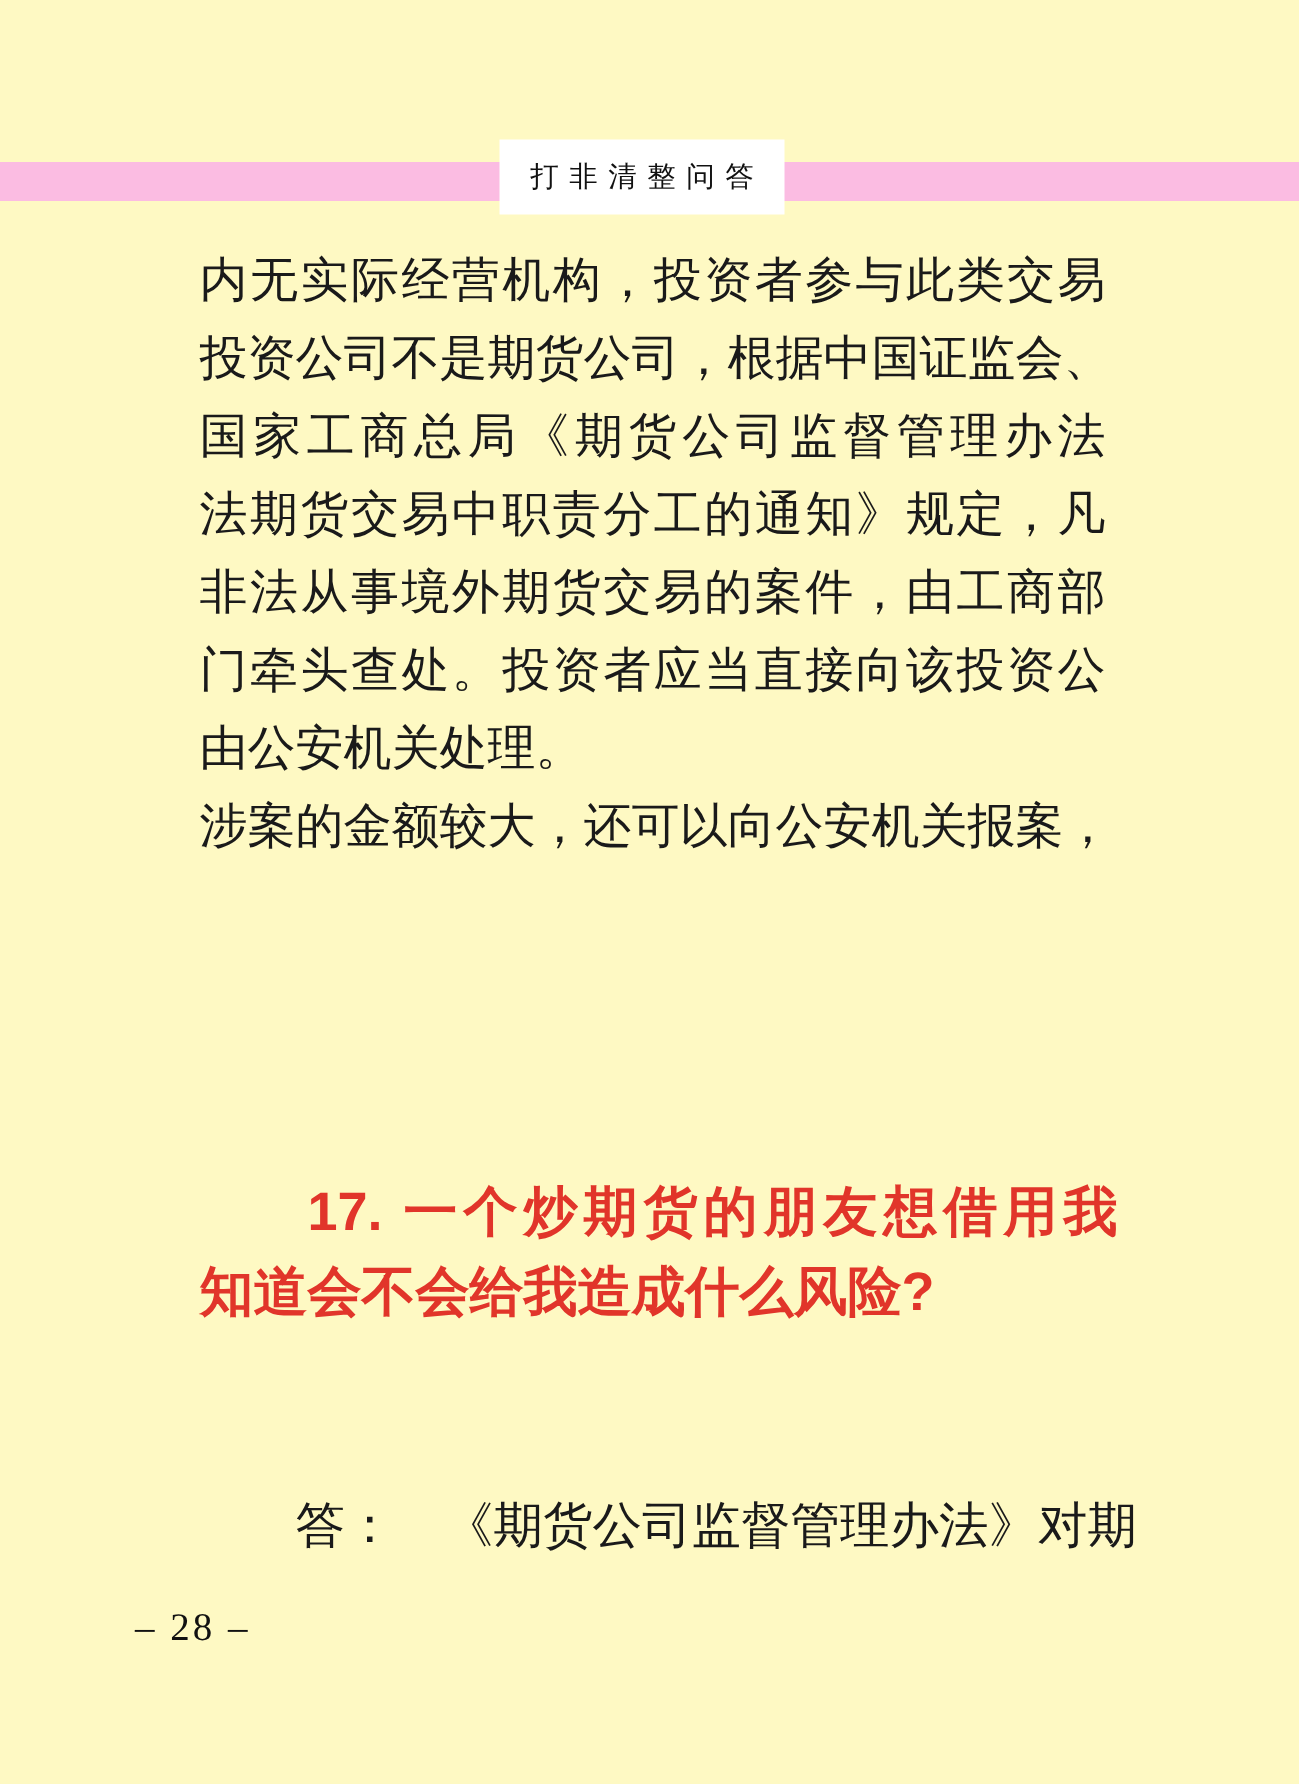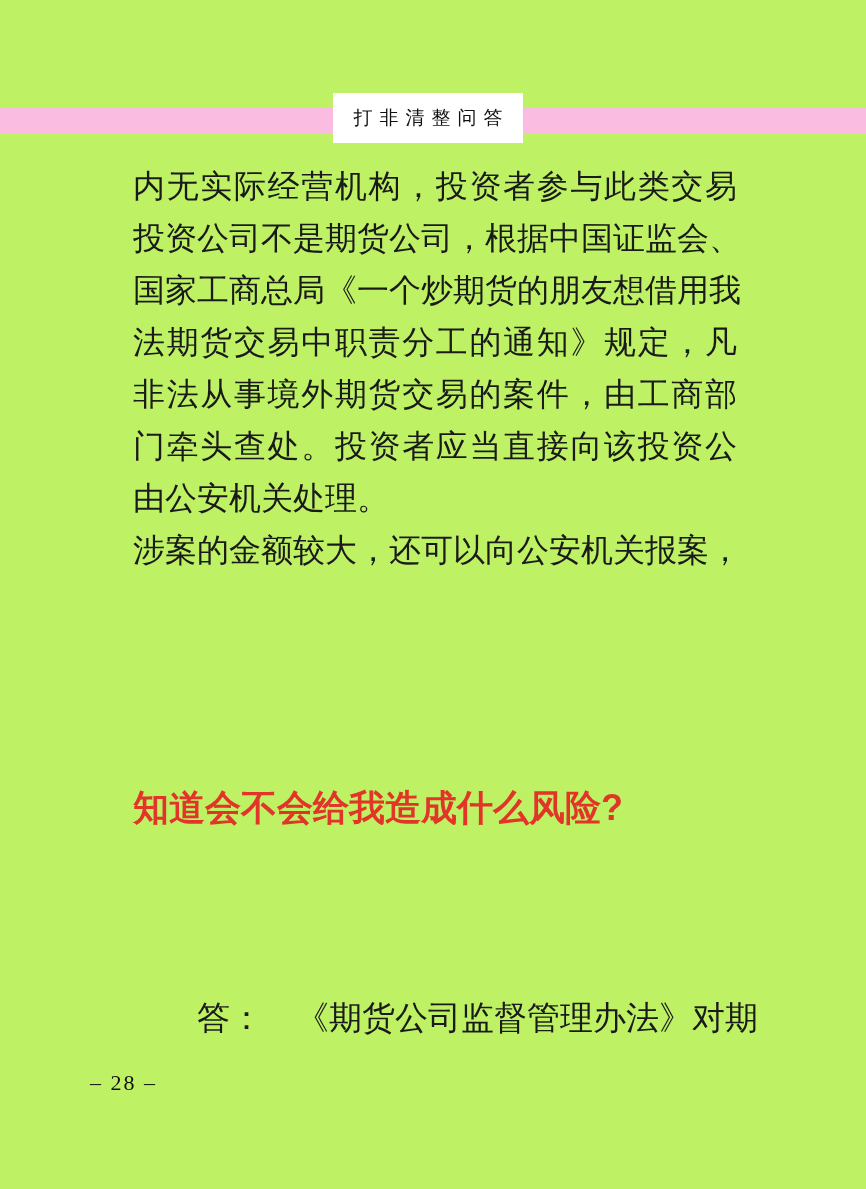--- a/index.html
+++ b/index.html
@@ -4,21 +4,21 @@
 <style>
   html, body {
     margin: 0;
     padding: 0;
     background: #ffffff;
   }
   .page {
     position: relative;
     width: 866px;
     height: 1189px;
-    background: #bef264;
+    background: #fef9c3;
     overflow: hidden;
     font-family: "Liberation Serif", "DejaVu Serif", serif;
     color: #1a1a1a;
     text-decoration: underline;
   }
   
   .header-bar {
     position: absolute;
     top: 108px;
     left: 0;
@@ -103,49 +103,50 @@
     line-height: 50px;
     font-size: 33px;
     text-indent: 64px;
     white-space: nowrap;
   }
   
   .page-number {
     position: absolute;
     top: 1070px;
     left: 90px;
-    font-size: 22px;
+    font-size: 26px;
     letter-spacing: 2px;
     color: #111111;
     white-space: nowrap;
   }
 </style>
 </head>
 <body>
 
 <div class="page">
 
   <div class="header-bar"></div>
 
   <div class="title-box">
     <span class="running-title">打非清整问答</span>
   </div>
 
   <div class="body-block">
     <div class="text-line">内无实际经营机构，投资者参与此类交易</div>
     <div class="text-line">投资公司不是期货公司，根据中国证监会、</div>
-    <div class="text-line">国家工商总局《一个炒期货的朋友想借用我</div>
+    <div class="text-line">国家工商总局《期货公司监督管理办法</div>
     <div class="text-line">法期货交易中职责分工的通知》规定，凡</div>
     <div class="text-line">非法从事境外期货交易的案件，由工商部</div>
     <div class="text-line">门牵头查处。投资者应当直接向该投资公</div>
     <div class="text-line short">由公安机关处理。</div>
     <div class="text-line">涉案的金额较大，还可以向公安机关报案，</div>
   </div>
 
   <div class="question-block">
+    <div class="question-line indent">17. 一个炒期货的朋友想借用我</div>
     <div class="question-line short">知道会不会给我造成什么风险?</div>
   </div>
 
   <div class="answer-line">答：　《期货公司监督管理办法》对期</div>
 
   <div class="page-number">– 28 –</div>
 
 </div>
 
 </body></html>

